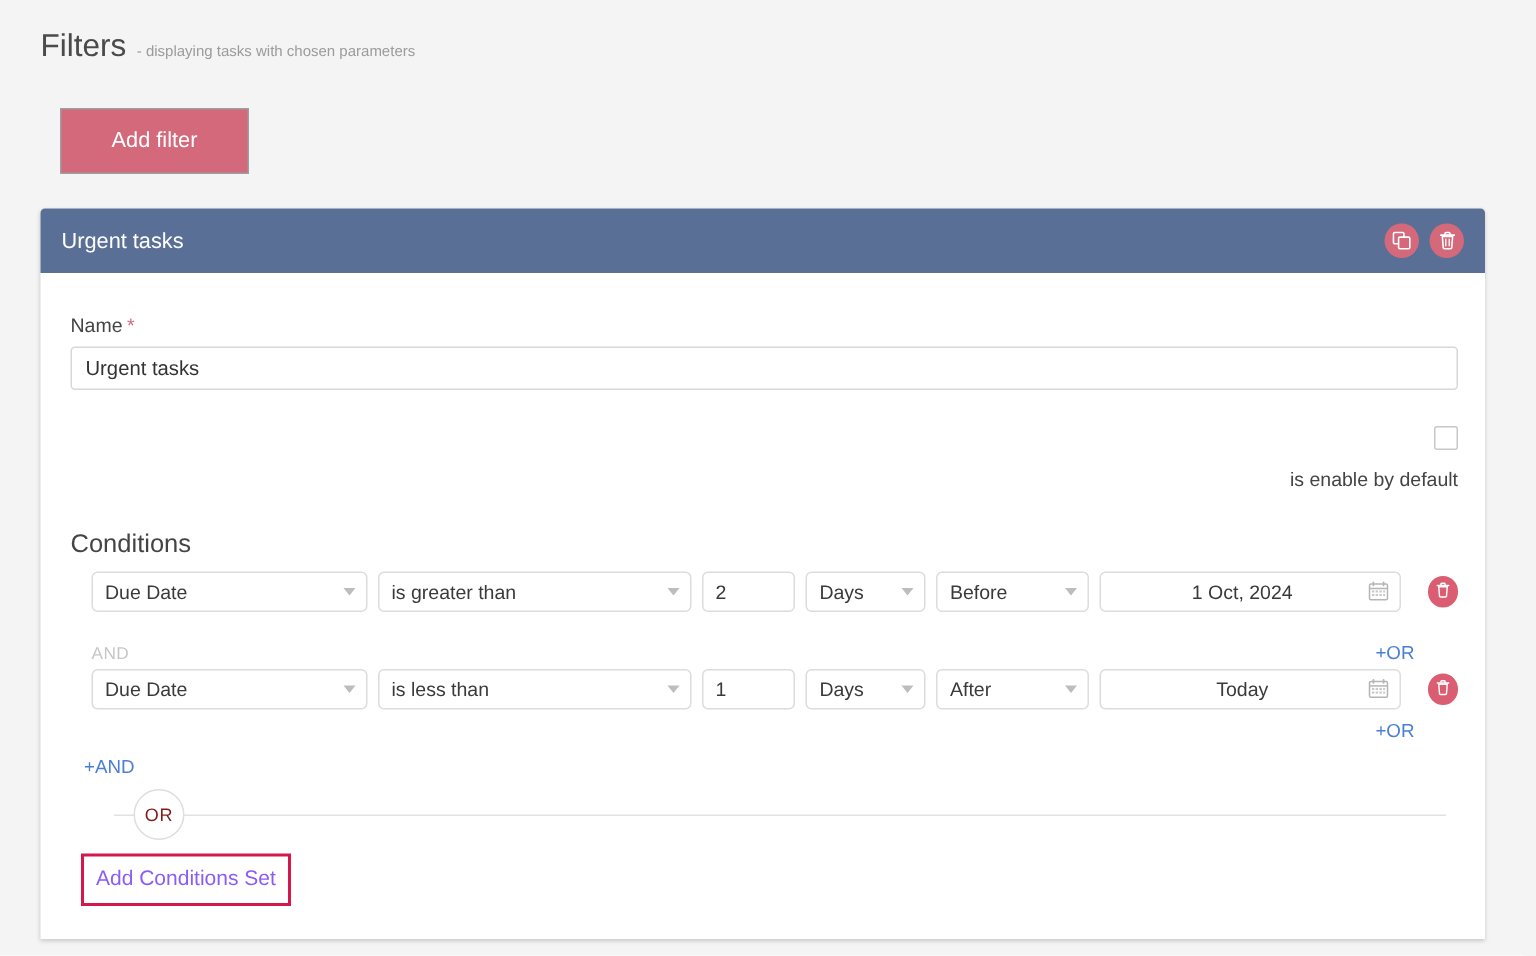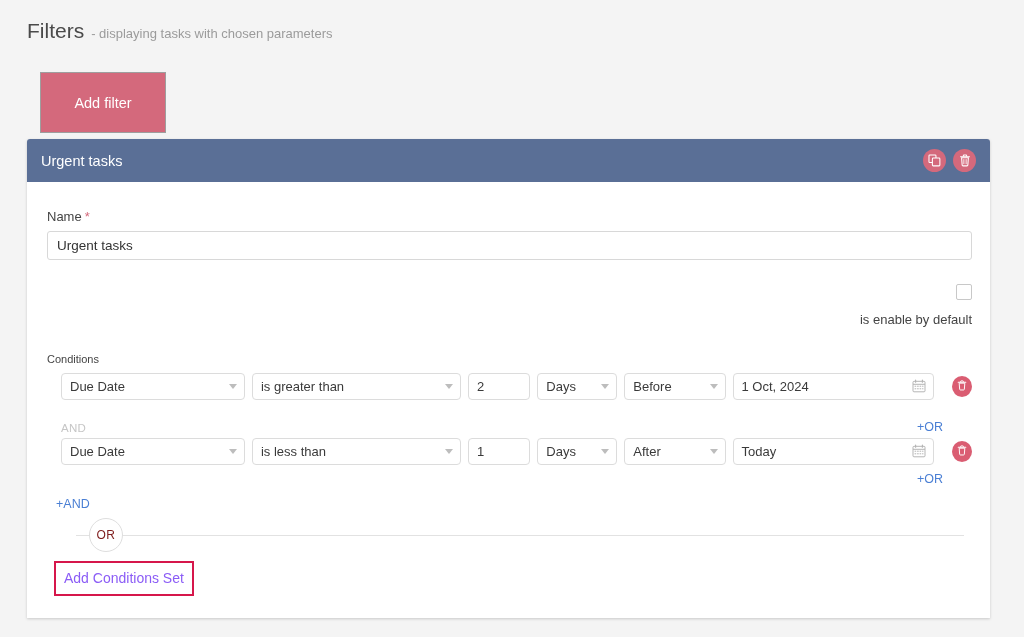--- a/index.html
+++ b/index.html
@@ -25,32 +25,32 @@
     align-items: baseline;
     gap: 7px;
   }
   .page-title {
     font-size: 21px;
     color: #4a4a4a;
     font-weight: 400;
     line-height: 1;
   }
   .page-subtitle {
-    font-size: 13px;
+    font-size: 10px;
     color: #9b9b9b;
     line-height: 1;
   }
 
   
   .add-filter-btn {
     position: absolute;
     left: 40px;
     top: 72px;
     width: 126px;
-    height: 61px;
+    height: 44px;
     background: #d4697c;
     border: 1px solid #9e9e9e;
     color: #ffffff;
     font-size: 14.5px;
     font-family: "Liberation Sans", sans-serif;
     cursor: pointer;
     display: flex;
     align-items: center;
     justify-content: center;
     padding: 0;
@@ -146,21 +146,21 @@
     background: #fff;
     cursor: pointer;
     box-sizing: border-box;
   }
   .cbx-label {
     font-size: 13px;
     color: #444444;
   }
 
   .conditions-label {
-    font-size: 11px;
+    font-size: 17px;
     color: #444444;
     margin-top: 26px;
     margin-bottom: 7px;
   }
 
   
   .cond-rows { position: relative; }
 
   .cond-row {
     display: flex;
@@ -196,21 +196,21 @@
     width: 0; height: 0;
     border-left: 4.5px solid transparent;
     border-right: 4.5px solid transparent;
     border-top: 5px solid #bdbdbd;
   }
   .w-field    { width: 190px; }
   .w-op       { width: 216px; }
   .w-num      { width: 64px; }
   .w-unit     { width: 82px; }
   .w-dir      { width: 104px; }
-  .w-date     { width: 208px; padding-right: 18px; }
+  .w-date     { width: 208px; padding-right: 18px; justify-content: center; }
 
   .cal-icon {
     position: absolute;
     right: 7px;
     top: 50%;
     margin-top: -7px;
     width: 14px;
     height: 14px;
   }
 

